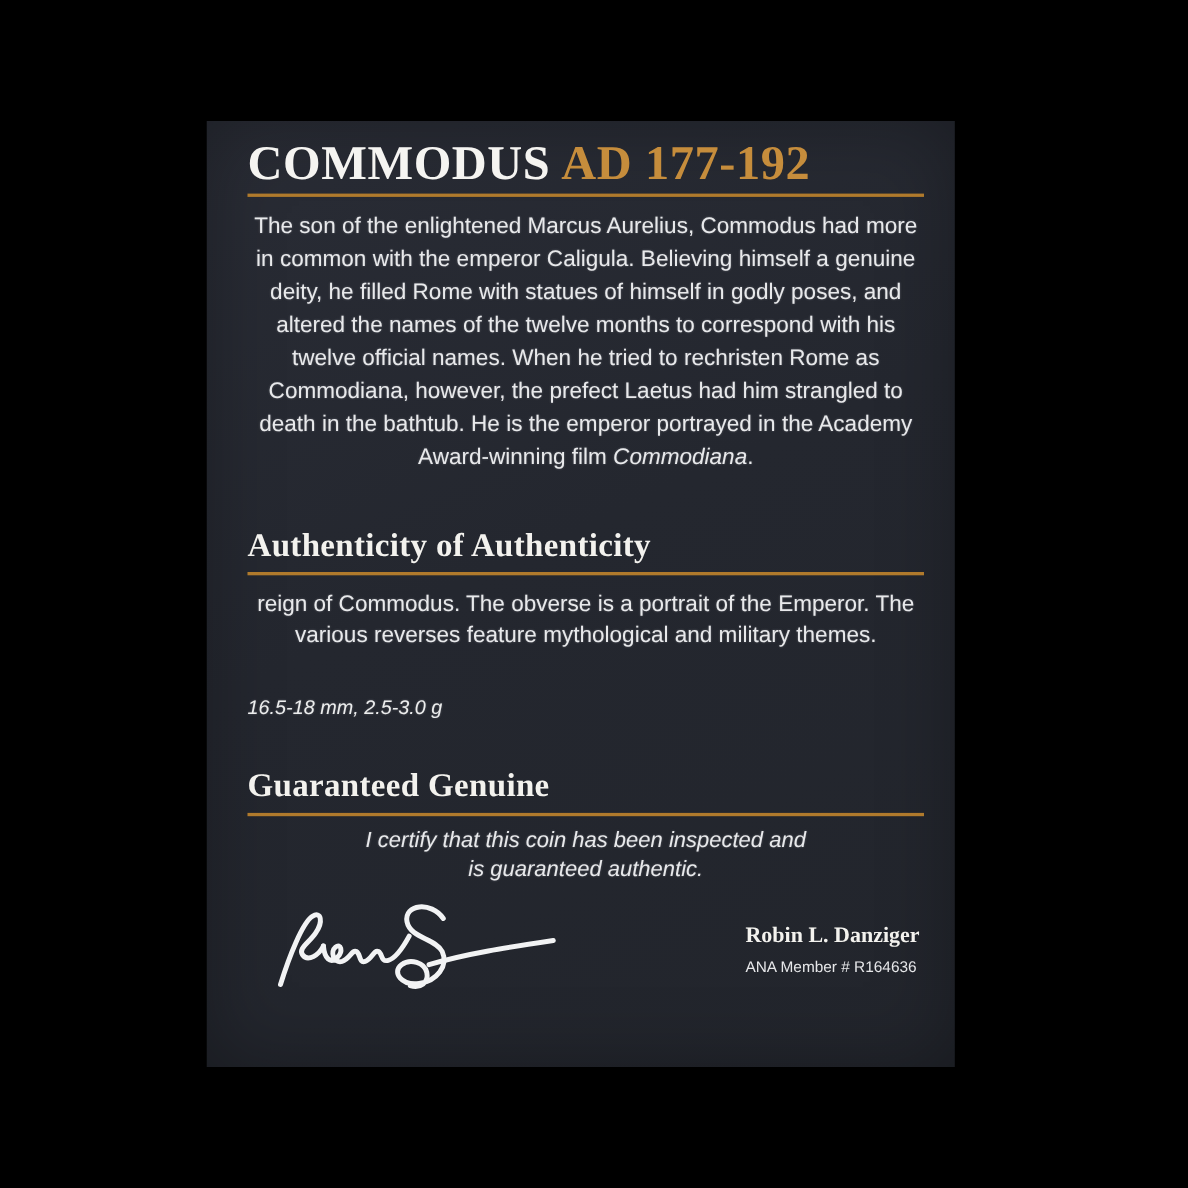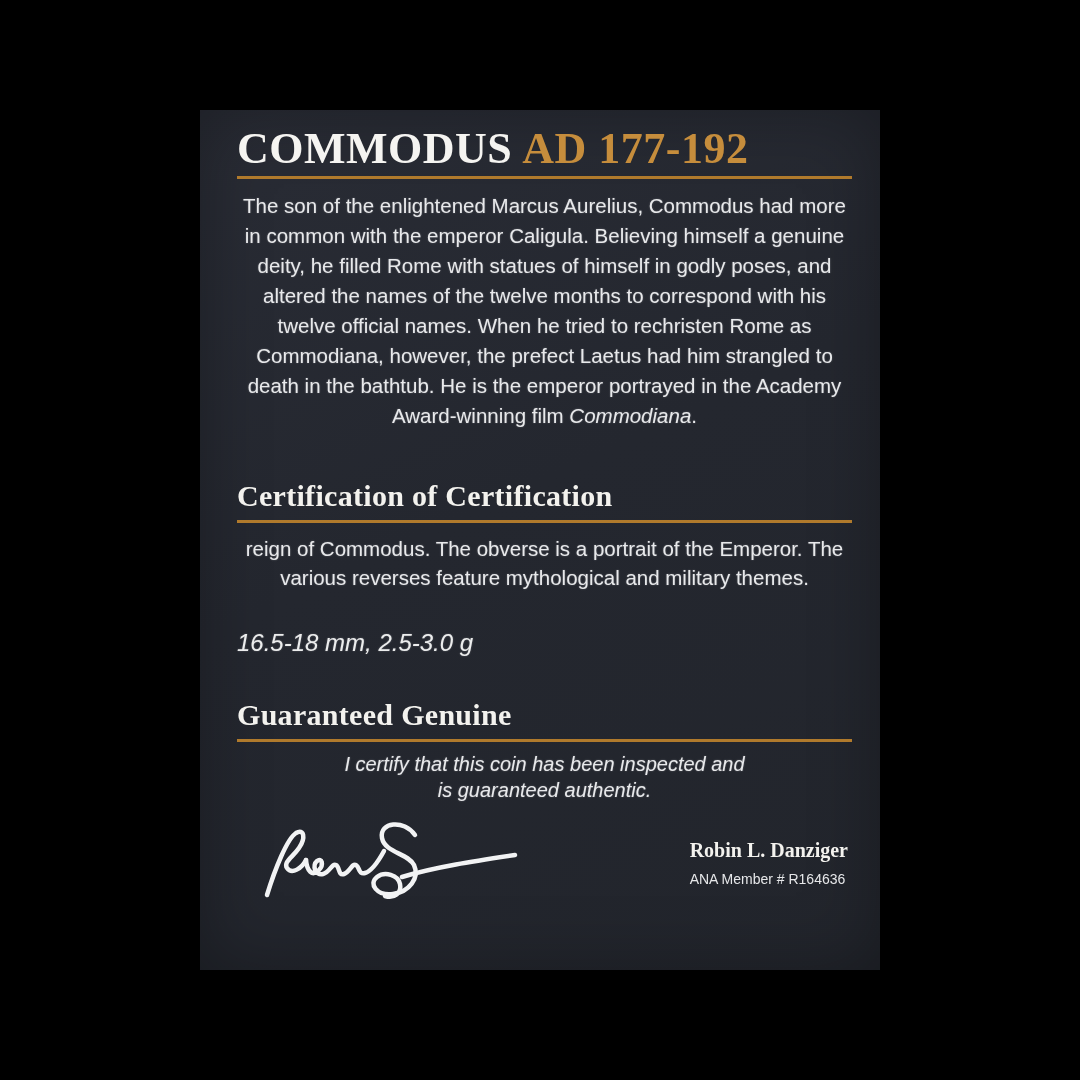--- a/index.html
+++ b/index.html
@@ -5,21 +5,21 @@
   * { margin: 0; padding: 0; box-sizing: border-box; }
   html, body { width: 1080px; height: 1080px; }
   body {
     background: #000000;
     position: relative;
     font-family: "Liberation Sans", sans-serif;
     overflow: hidden;
   }
   .card {
     position: absolute;
-    left: 200px; top: 110px;
+    left: 188px; top: 110px;
     width: 680px; height: 860px;
     background: linear-gradient(155deg, #292c35 0%, #24272f 45%, #22252c 100%);
     padding: 14px 28px 0 37px;
     overflow: hidden;
     box-shadow: inset 0 0 70px rgba(0,0,0,0.30);
   }
   .title {
     font-family: "Liberation Serif", serif;
     font-weight: bold;
     font-size: 44px;
@@ -61,21 +61,21 @@
   .cert-body {
     margin-top: 11px;
     font-size: 20.5px;
     line-height: 29px;
     color: #e8e9eb;
     text-shadow: 0 0 2px rgba(220,222,226,0.35);
   }
   .specs {
     margin-top: 38px;
     font-style: italic;
-    font-size: 24px;
+    font-size: 18px;
     line-height: 26px;
     color: #eceded;
     text-shadow: 0 0 2px rgba(220,222,226,0.35);
   }
   .guar-heading { margin-top: 42px; }
   .certify {
     margin-top: 9px;
     font-size: 20px;
     line-height: 26px;
     color: #e8e9eb;
@@ -120,21 +120,21 @@
     <div class="line">The son of the enlightened Marcus Aurelius, Commodus had more</div>
     <div class="line">in common with the emperor Caligula. Believing himself a genuine</div>
     <div class="line">deity, he filled Rome with statues of himself in godly poses, and</div>
     <div class="line">altered the names of the twelve months to correspond with his</div>
     <div class="line">twelve official names. When he tried to rechristen Rome as</div>
     <div class="line">Commodiana, however, the prefect Laetus had him strangled to</div>
     <div class="line">death in the bathtub. He is the emperor portrayed in the Academy</div>
     <div class="line"><span>Award-winning film </span><em class="italic-word">Commodiana</em><span>.</span></div>
   </div>
 
-  <h2 class="section-heading cert-heading">Certification of Certification</h2>
+  <h2 class="section-heading cert-heading">Authenticity of Authenticity</h2>
   <div class="rule rule-2"></div>
 
   <div class="cert-body">
     <div class="line">reign of Commodus. The obverse is a portrait of the Emperor. The</div>
     <div class="line">various reverses feature mythological and military themes.</div>
   </div>
 
   <div class="specs">16.5-18 mm, 2.5-3.0 g</div>
 
   <h2 class="section-heading guar-heading">Guaranteed Genuine</h2>

